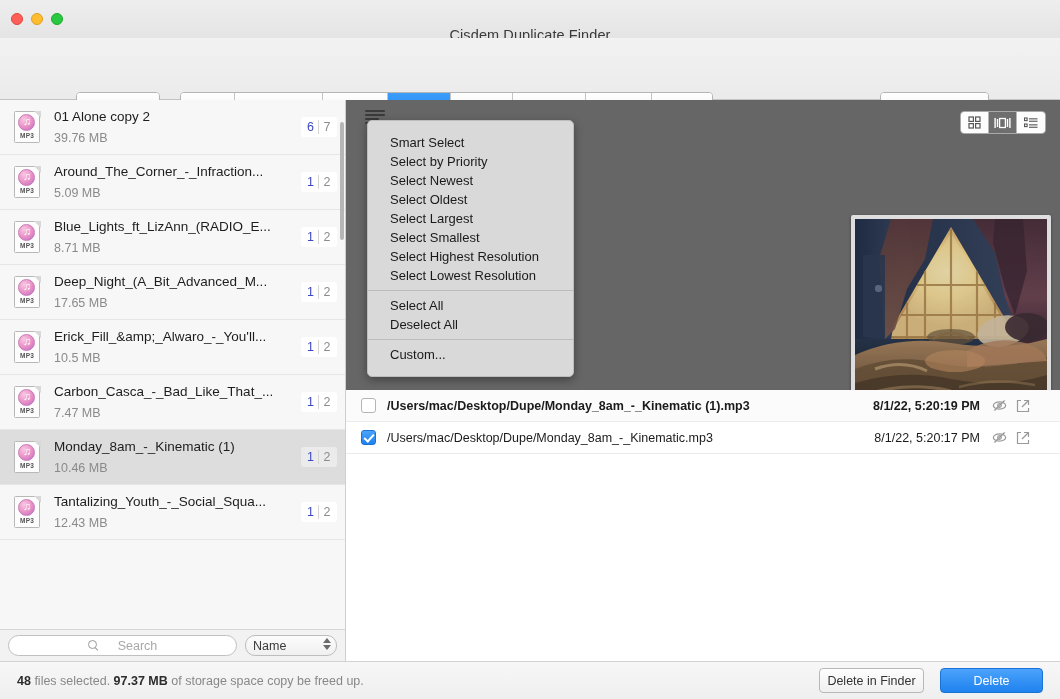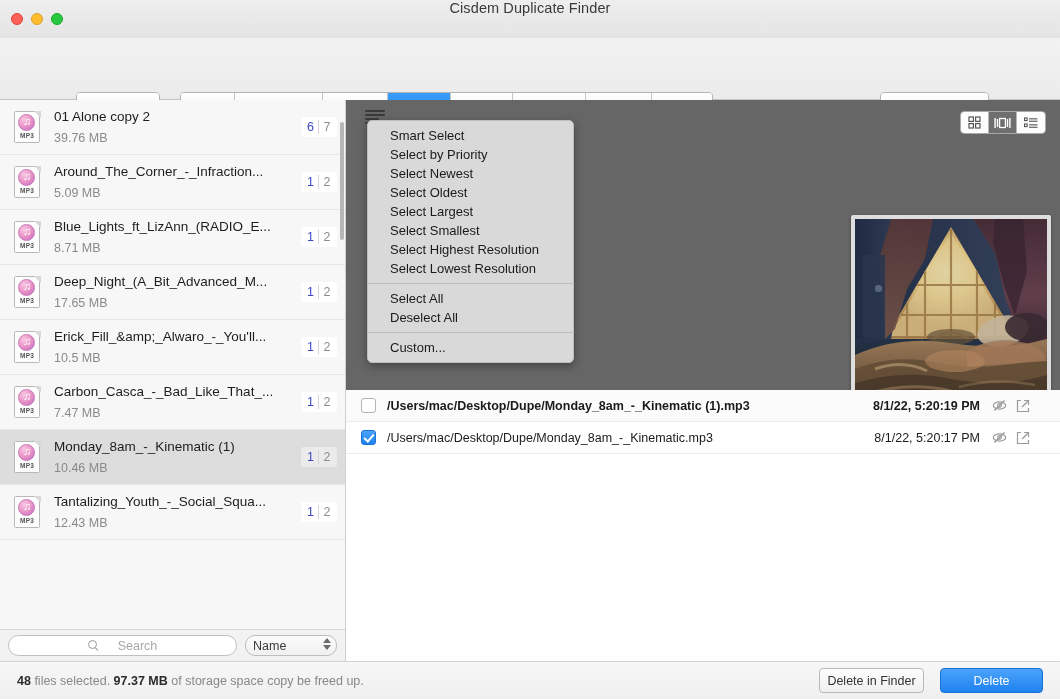--- a/index.html
+++ b/index.html
@@ -15,21 +15,21 @@
     position: relative;
     width: 1060px; height: 699px;
     background: #ffffff;
   }
 
   
   .titlebar {
     position: absolute; left: 0; top: 0; width: 1060px; height: 44px;
     background: linear-gradient(to bottom, #eeeeee 0%, #e3e3e3 100%);
     border-bottom: 1px solid #c9c9c9;
-    display: flex; align-items: flex-start;
+    display: flex; align-items: flex-end;
   }
   .traffic { position: absolute; left: 11px; top: 13px; display: flex; gap: 8px; }
   .light { width: 12px; height: 12px; border-radius: 50%; }
   .light.close { background: #ff5f57; border: 0.5px solid #e0443e; }
   .light.min   { background: #febc2e; border: 0.5px solid #dea123; }
   .light.max   { background: #28c840; border: 0.5px solid #1aab29; }
   .window-title {
     width: 100%; text-align: center;
     font-size: 14.5px; color: #3a3a3a; letter-spacing: 0.1px;
   }
@@ -345,21 +345,21 @@
   }
 
   
   .menu {
     position: absolute; left: 367px; top: 120px;
     width: 207px;
     background: #d9d9d9;
     border: 1px solid #bdbdbd;
     border-radius: 5px;
     box-shadow: 0 3px 10px rgba(0,0,0,0.35);
-    padding: 5px 0;
+    padding: 12px 0;
     z-index: 50;
   }
   .mitem {
     height: 19px;
     display: flex; align-items: center;
     padding: 0 10px 0 22px;
     font-size: 13px; color: #1a1a1a;
     cursor: default; white-space: nowrap;
   }
   .msep { height: 1px; background: #bcbcbc; margin: 5px 0; }

